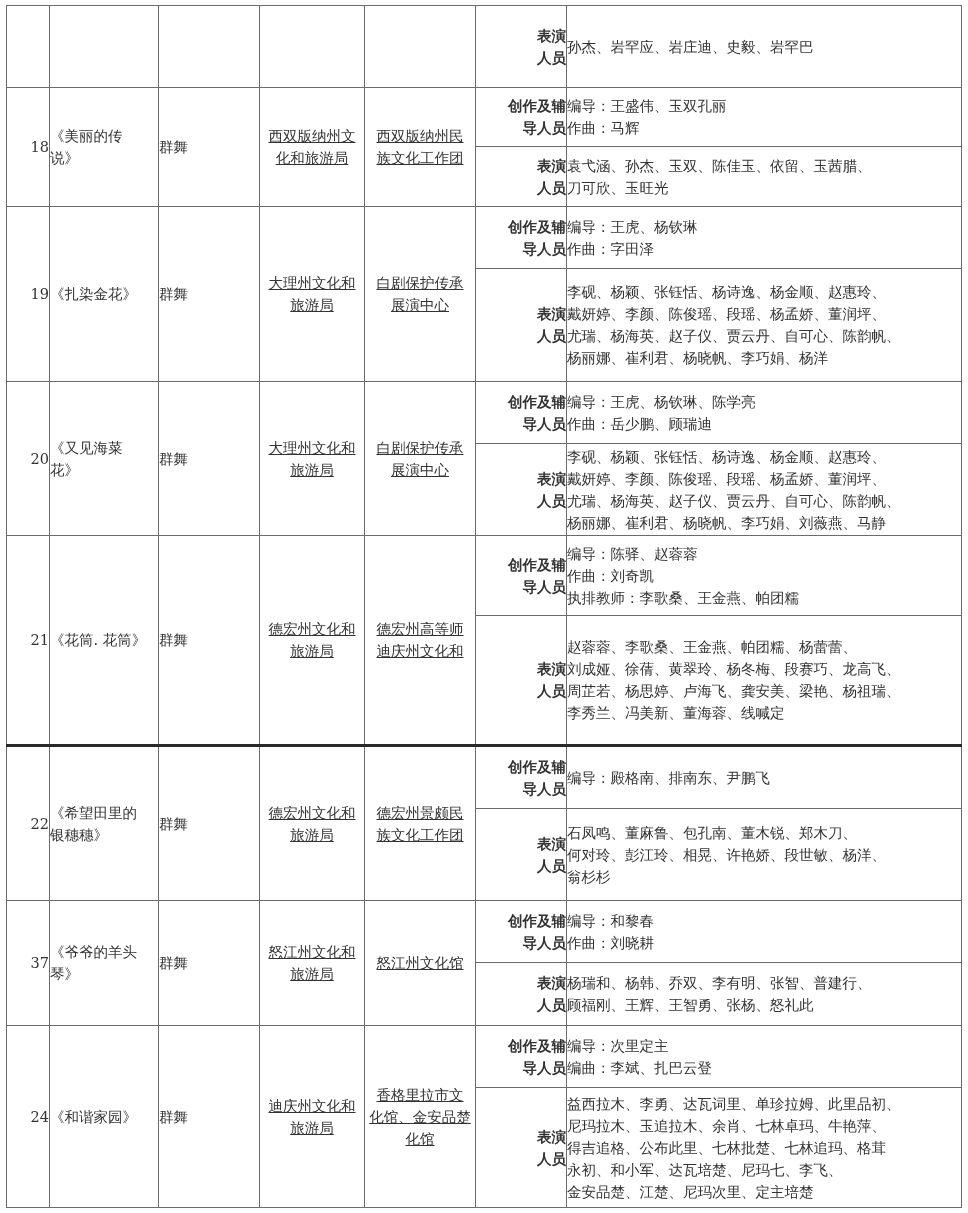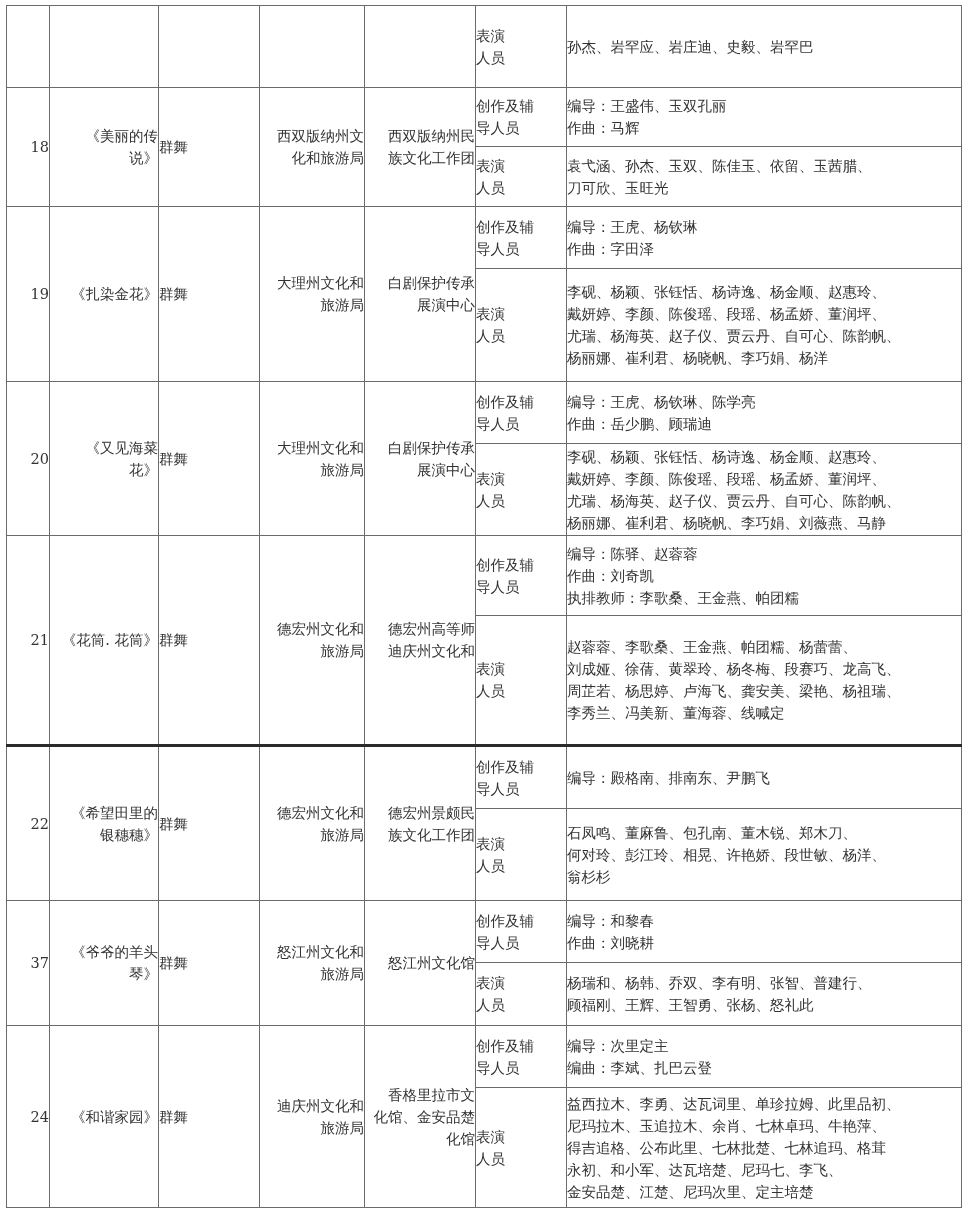--- a/index.html
+++ b/index.html
@@ -3,24 +3,24 @@
 <meta charset="utf-8">
 <style>
   html, body { margin:0; padding:0; background:#ffffff; }
   body { width:968px; height:1213px; position:relative; overflow:hidden;
          font-family:"DejaVu Serif","Liberation Serif",serif; color:#333333; }
   table.roster { position:absolute; left:6px; top:5px; border-collapse:collapse;
                  table-layout:fixed; width:955px; }
   table.roster td { border:1.5px solid #6b6b6b; padding:0; vertical-align:middle;
                     font-size:14.5px; line-height:22px; }
   td.c-no { text-align:right; font-size:15px; }
-  td.c-title { text-align:right; padding:0 4px; }
+  td.c-title { text-align:left; padding:0 4px; }
   td.c-type { text-align:left; }
-  td.c-org { text-align:right; padding:0 1px; letter-spacing:0px; }
-  td.c-role { text-align:left; }
+  td.c-org { text-align:center; padding:0 1px; letter-spacing:0px;text-decoration:underline; }
+  td.c-role { text-align:right;font-weight:bold; }
   td.c-names { text-align:left; padding:0 4px 0 17px; }
   .role-label { display:block; }
   .names-line { display:block; white-space:nowrap; }
   tr.thick-top td { border-top:3px solid #2a2a2a; }
 </style>
 </head>
 <body>
 
 <table class="roster">
   <colgroup>

